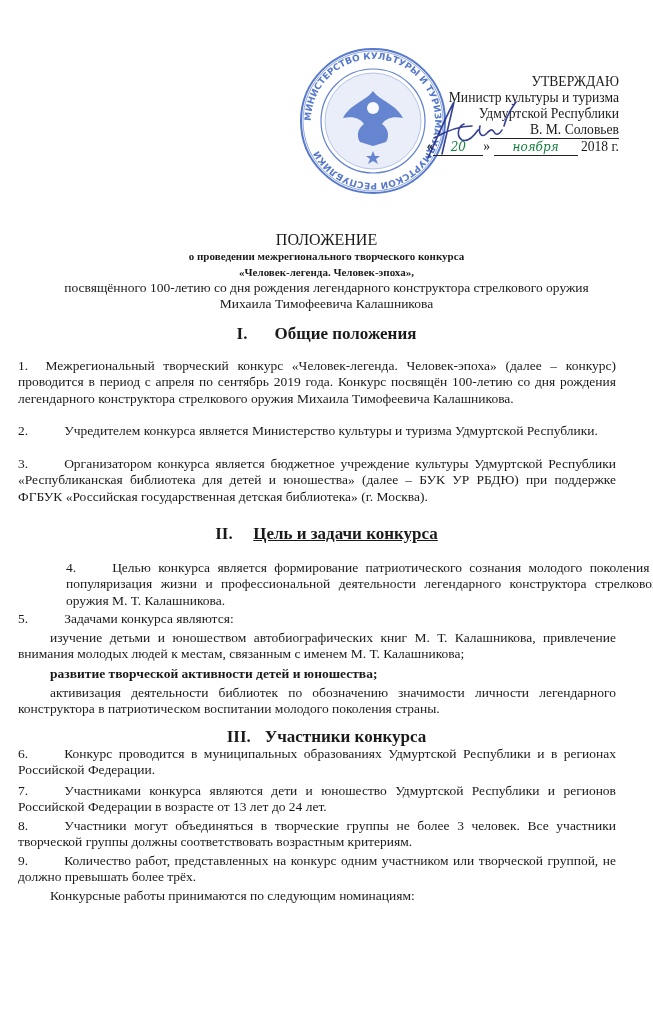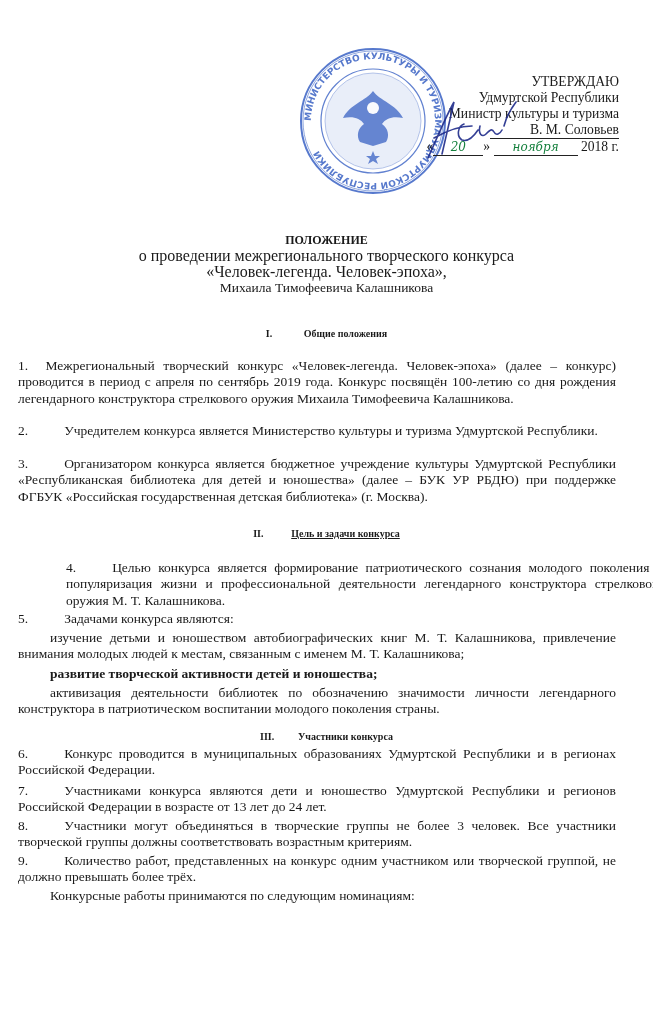--- a/index.html
+++ b/index.html
@@ -22,27 +22,27 @@
     font-family: "DejaVu Serif", serif; font-style: italic; color: #15803d;
     font-size: 12px;
   }
 
   
   .stamp { position: absolute; left: 298px; top: 46px; width: 150px; height: 150px; }
   .signature { position: absolute; left: 420px; top: 96px; width: 120px; height: 70px; }
 
   
   .title-block { position: absolute; left: 0; top: 232px; width: 653px; text-align: center; }
-  .title-block .t1 { font-weight: bold; font-size: 12px; line-height: 16px; }
-  .title-block .t2 { font-weight: normal; font-size: 16px; line-height: 16px; }
+  .title-block .t1 { font-weight: normal; font-size: 16px; line-height: 16px; }
+  .title-block .t2 { font-weight: bold; font-size: 11px; line-height: 16px; }
   .title-block .t3 { font-size: 13.5px; line-height: 16px; }
 
   .section-h {
     position: absolute; left: 0; width: 653px; text-align: center;
-    font-weight: bold; font-size: 10px; line-height: 16px;
+    font-weight: bold; font-size: 17px; line-height: 16px;
   }
   .section-h .num { display: inline-block; width: 38px; text-align: left; }
 
   .para {
     position: absolute; left: 18px; width: 598px;
     font-size: 13.5px; line-height: 16.3px; text-align: justify;
   }
   .para.sub { text-indent: 32px; }
 </style>
 </head>
@@ -63,38 +63,39 @@
     </text>
     <g fill="#3a62c4" opacity="0.75">
       <path d="M75 45 C68 55 52 58 45 72 C55 70 62 72 66 78 C60 82 58 90 62 96 L75 100 L88 96 C92 90 90 82 84 78 C88 72 95 70 105 72 C98 58 82 55 75 45 Z"></path>
       <circle cx="75" cy="62" r="6" fill="#ffffff"></circle>
       <path d="M75 105 l2 5 l5 0 l-4 3 l2 5 l-5 -3 l-5 3 l2 -5 l-4 -3 l5 0 z" fill="#3a62c4"></path>
     </g>
   </svg>
 
   <div class="approval">
     <div>УТВЕРЖДАЮ</div>
+    <div>Министр культуры и туризма</div>
     <div>Удмуртской Республики</div>
-    <div>Министр культуры и туризма</div>
     <div style="border-bottom:1px solid #222; display:inline-block; padding-left:40px;">В. М. Соловьев</div>
     <div>
       <span>«</span><span class="sig-line day hw">20</span><span>»</span>
       <span class="sig-line month hw">ноября</span>
       <span>2018 г.</span>
     </div>
   </div>
 
   <svg class="signature" viewBox="0 0 120 70">
     <path d="M8 62 C18 40 26 20 34 6 C30 24 26 40 22 58 M14 42 C28 34 40 30 52 30 M44 28 C38 30 36 40 42 44 C48 46 54 40 58 34 M60 30 C58 38 62 42 66 38 C70 34 72 32 74 36 C76 40 80 38 82 34 M84 30 C86 22 90 14 96 6" fill="none" stroke="#1e2a8a" stroke-width="1.6" stroke-linecap="round" opacity="0.9"></path>
   </svg>
 
   <div class="title-block">
     <div class="t1">ПОЛОЖЕНИЕ</div>
     <div class="t2">о проведении межрегионального творческого конкурса</div>
     <div class="t2">«Человек-легенда. Человек-эпоха»,</div>
+    <div class="t3">посвящённого 100-летию со дня рождения легендарного конструктора стрелкового оружия</div>
     <div class="t3">Михаила Тимофеевича Калашникова</div>
   </div>
 
   <div class="section-h" style="top:326px;">
     <span class="num">I.</span><span>Общие положения</span>
   </div>
 
   <div class="para li" style="top:358px;">
     <span>1.</span>&nbsp;&nbsp;<span>Межрегиональный творческий конкурс «Человек-легенда. Человек-эпоха» (далее – конкурс) проводится в период с апреля по сентябрь 2019 года. Конкурс посвящён 100-летию со дня рождения легендарного конструктора стрелкового оружия Михаила Тимофеевича Калашникова.</span>
   </div>

